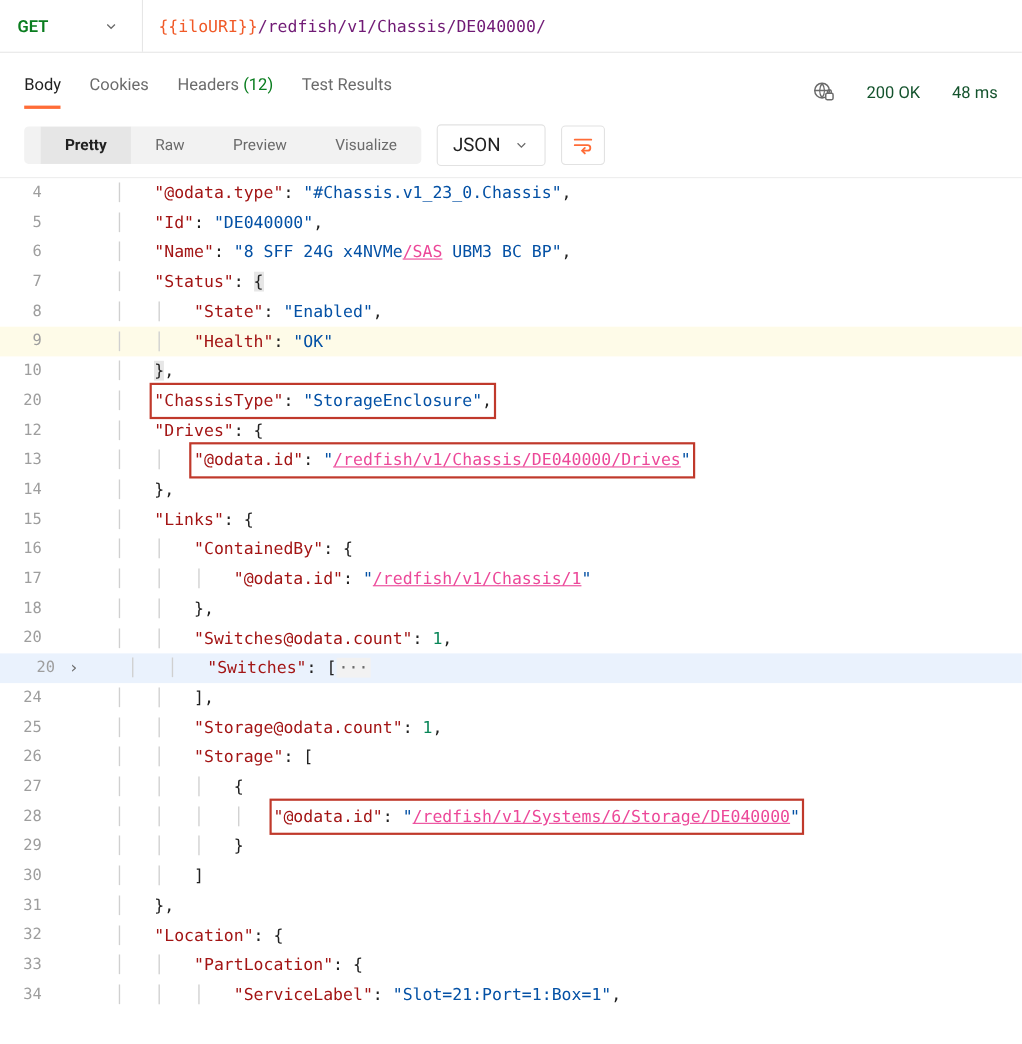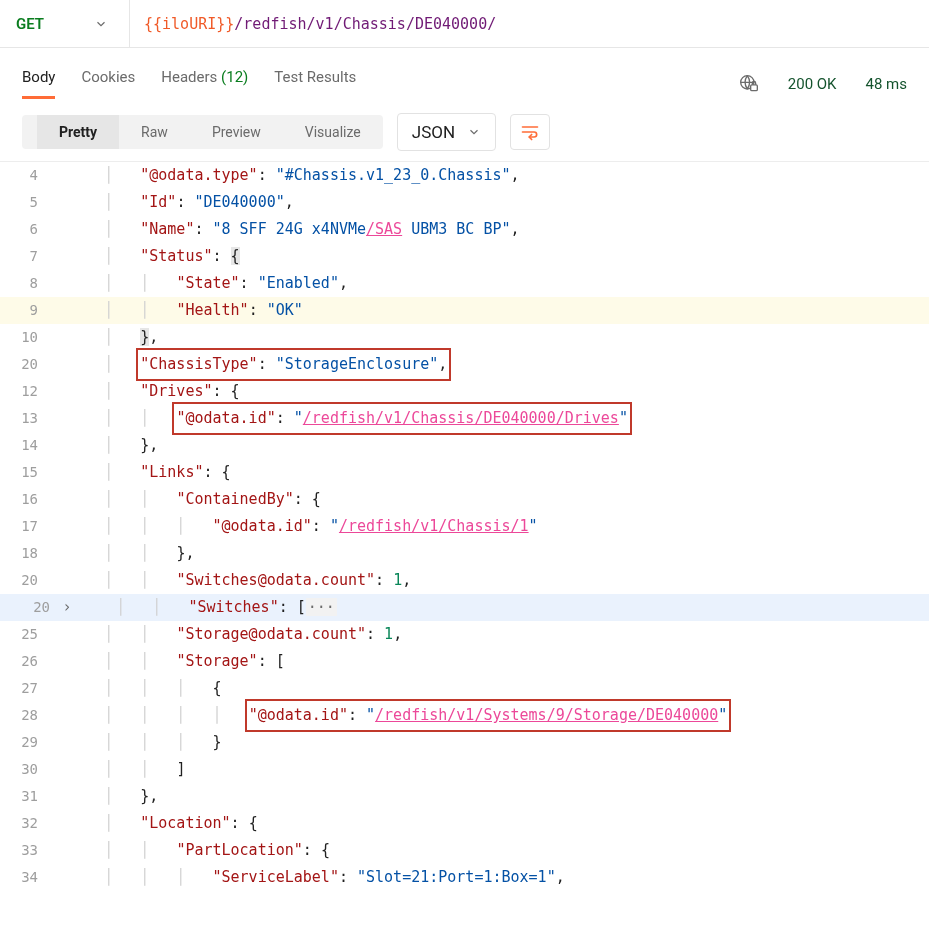--- a/index.html
+++ b/index.html
@@ -311,39 +311,43 @@
   <div class="row">
     <div class="ln">20</div><div class="fold"></div>
     <div class="src">    <span class="guide">│   │   </span><span class="key">"Switches@odata.count"</span><span class="pun">:</span> <span class="num">1</span><span class="pun">,</span></div>
   </div>
 
   <div class="row hl-blue">
     <div class="ln">20</div><div class="fold">›</div>
     <div class="src">    <span class="guide">│   │   </span><span class="key">"Switches"</span><span class="pun">:</span> <span class="pun">[</span><span class="collapsed">···</span></div>
   </div>
 
+  <div class="row">
+    <div class="ln">24</div><div class="fold"></div>
+    <div class="src">    <span class="guide">│   │   </span><span class="pun">]</span><span class="pun">,</span></div>
+  </div>
 
   <div class="row">
     <div class="ln">25</div><div class="fold"></div>
     <div class="src">    <span class="guide">│   │   </span><span class="key">"Storage@odata.count"</span><span class="pun">:</span> <span class="num">1</span><span class="pun">,</span></div>
   </div>
 
   <div class="row">
     <div class="ln">26</div><div class="fold"></div>
     <div class="src">    <span class="guide">│   │   </span><span class="key">"Storage"</span><span class="pun">:</span> <span class="pun">[</span></div>
   </div>
 
   <div class="row">
     <div class="ln">27</div><div class="fold"></div>
     <div class="src">    <span class="guide">│   │   │   </span><span class="pun">{</span></div>
   </div>
 
   <div class="row">
     <div class="ln">28</div><div class="fold"></div>
-    <div class="src">    <span class="guide">│   │   │   │   </span><span class="boxwrap"><span class="key">"@odata.id"</span><span class="pun">:</span> <span class="str"><span>"</span><span class="link">/redfish/v1/Systems/9/Storage/DE040000</span><span>"</span></span></span></div>
+    <div class="src">    <span class="guide">│   │   │   │   </span><span class="boxwrap"><span class="key">"@odata.id"</span><span class="pun">:</span> <span class="str"><span>"</span><span class="link">/redfish/v1/Systems/6/Storage/DE040000</span><span>"</span></span></span></div>
   </div>
 
   <div class="row">
     <div class="ln">29</div><div class="fold"></div>
     <div class="src">    <span class="guide">│   │   │   </span><span class="pun">}</span></div>
   </div>
 
   <div class="row">
     <div class="ln">30</div><div class="fold"></div>
     <div class="src">    <span class="guide">│   │   </span><span class="pun">]</span></div>

